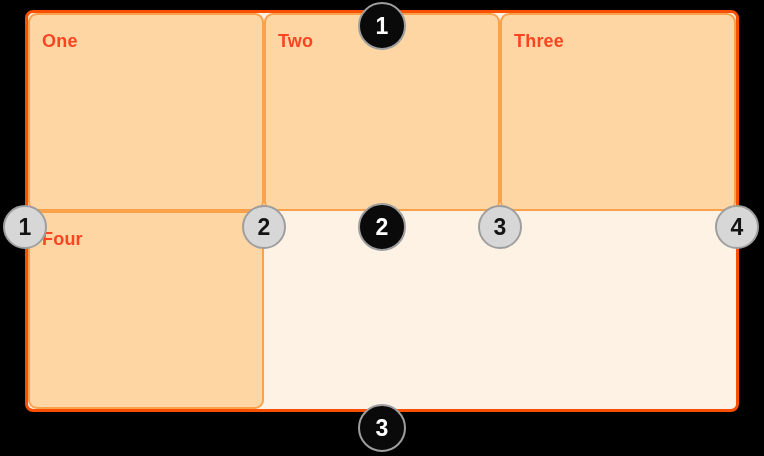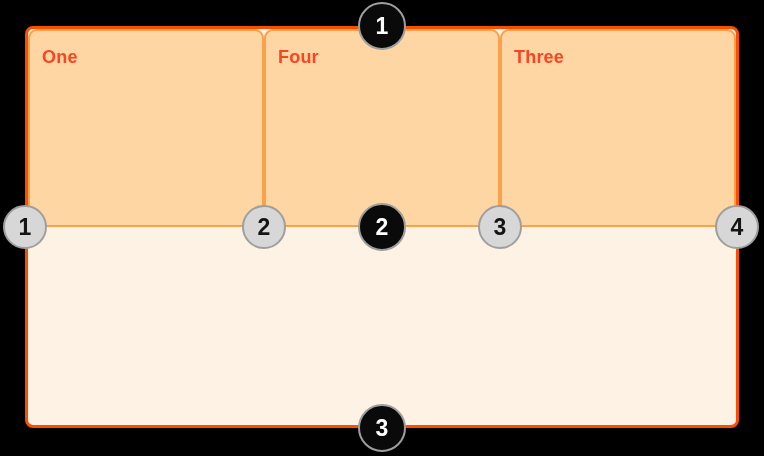--- a/index.html
+++ b/index.html
@@ -7,21 +7,21 @@
     position: relative;
     width: 764px;
     height: 456px;
     background: var(--page-bg, #000000);
     overflow: hidden;
     font-family: "Liberation Sans", sans-serif;
   }
   .grid-container {
     position: absolute;
     left: 25px;
-    top: 26px;
+    top: 10px;
     width: 714px;
     height: 402px;
     box-sizing: border-box;
     background: var(--container-bg, #fdf2e3);
     border: 3px solid var(--container-border, #f94f00);
     border-radius: 8px;
     display: grid;
     grid-template-columns: repeat(3, 1fr);
     grid-template-rows: 1fr 1fr;
   }
@@ -80,24 +80,27 @@
 </head>
 <body>
 
 <div class="stage">
 
   <div class="grid-container">
     <div class="cell">
       <span class="cell-label">One</span>
     </div>
     <div class="cell">
-      <span class="cell-label">Four</span>
+      <span class="cell-label">Two</span>
     </div>
     <div class="cell">
       <span class="cell-label">Three</span>
+    </div>
+    <div class="cell">
+      <span class="cell-label">Four</span>
     </div>
     <div class="cell empty"></div>
   </div>
 
   <div class="badge row-badge r1">1</div>
   <div class="badge row-badge r2">2</div>
   <div class="badge row-badge r3">3</div>
 
   <div class="badge col-badge c1">1</div>
   <div class="badge col-badge c2">2</div>

